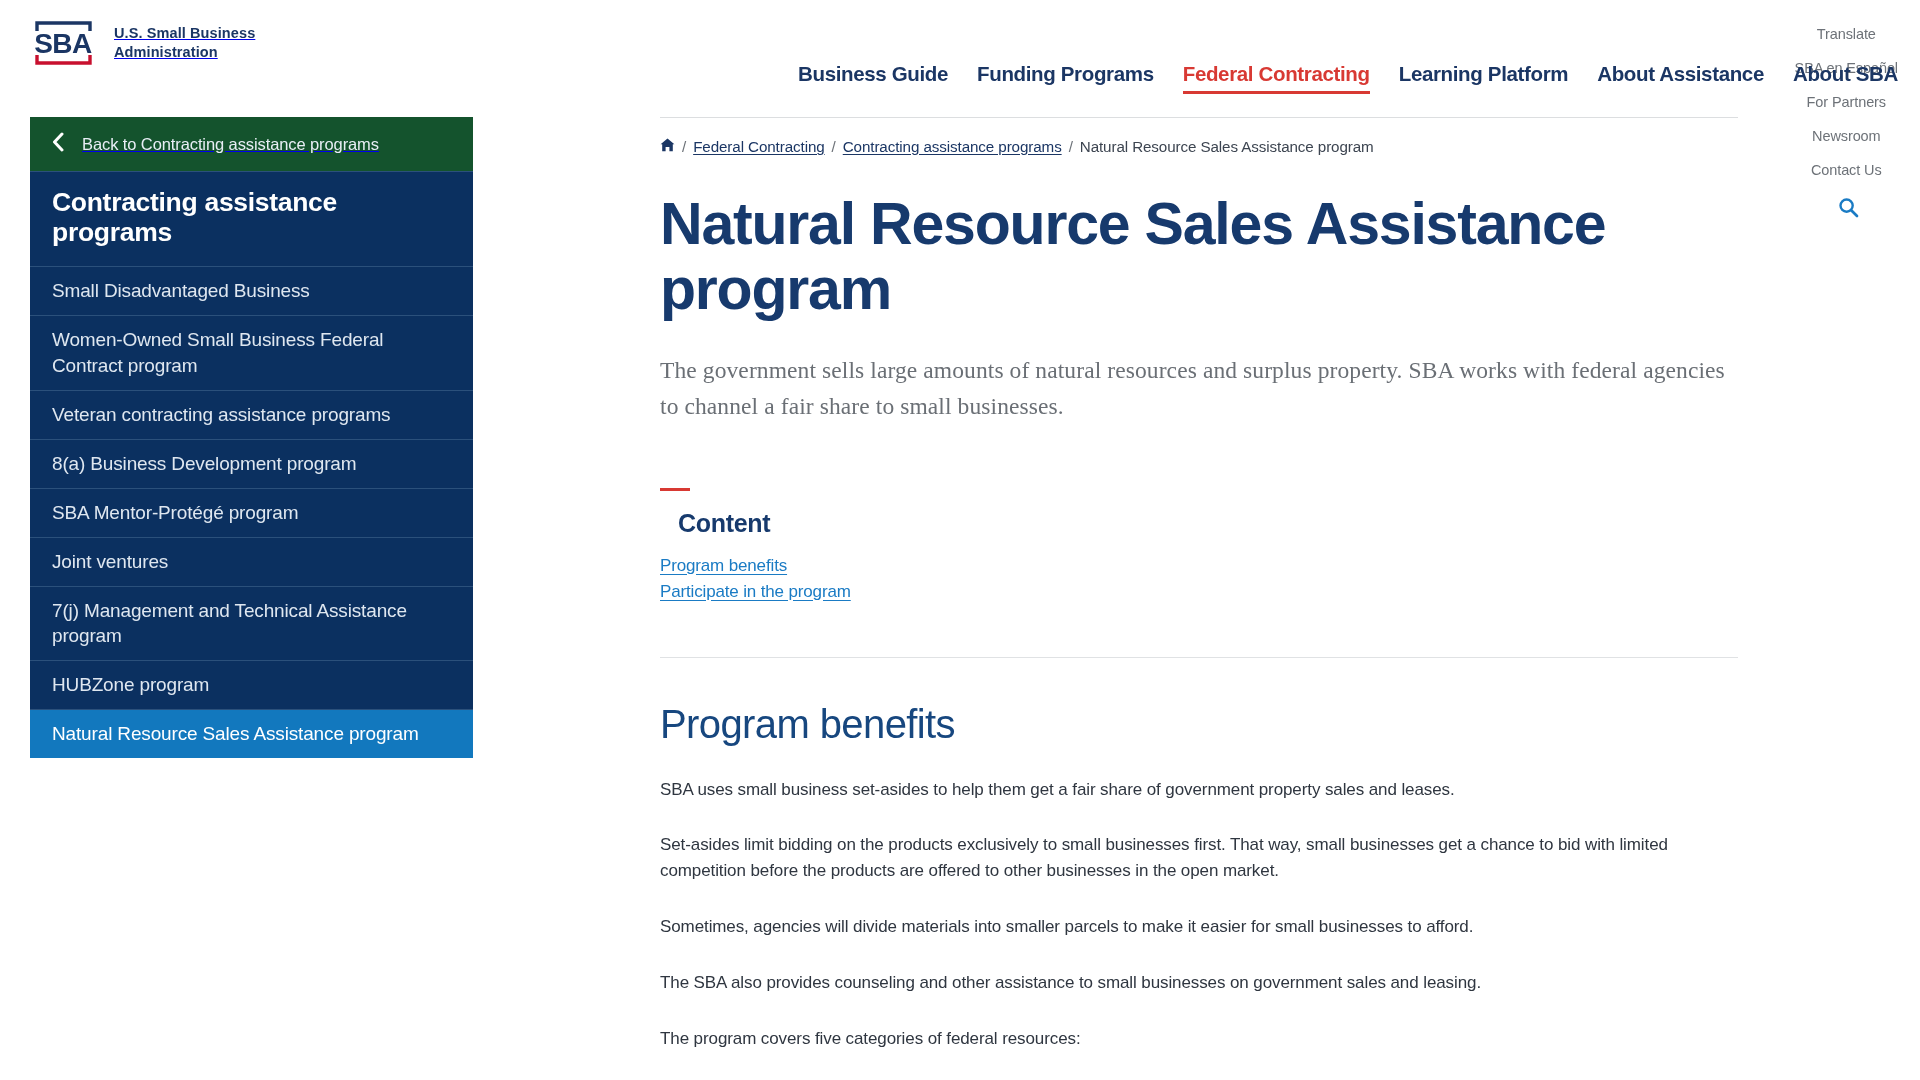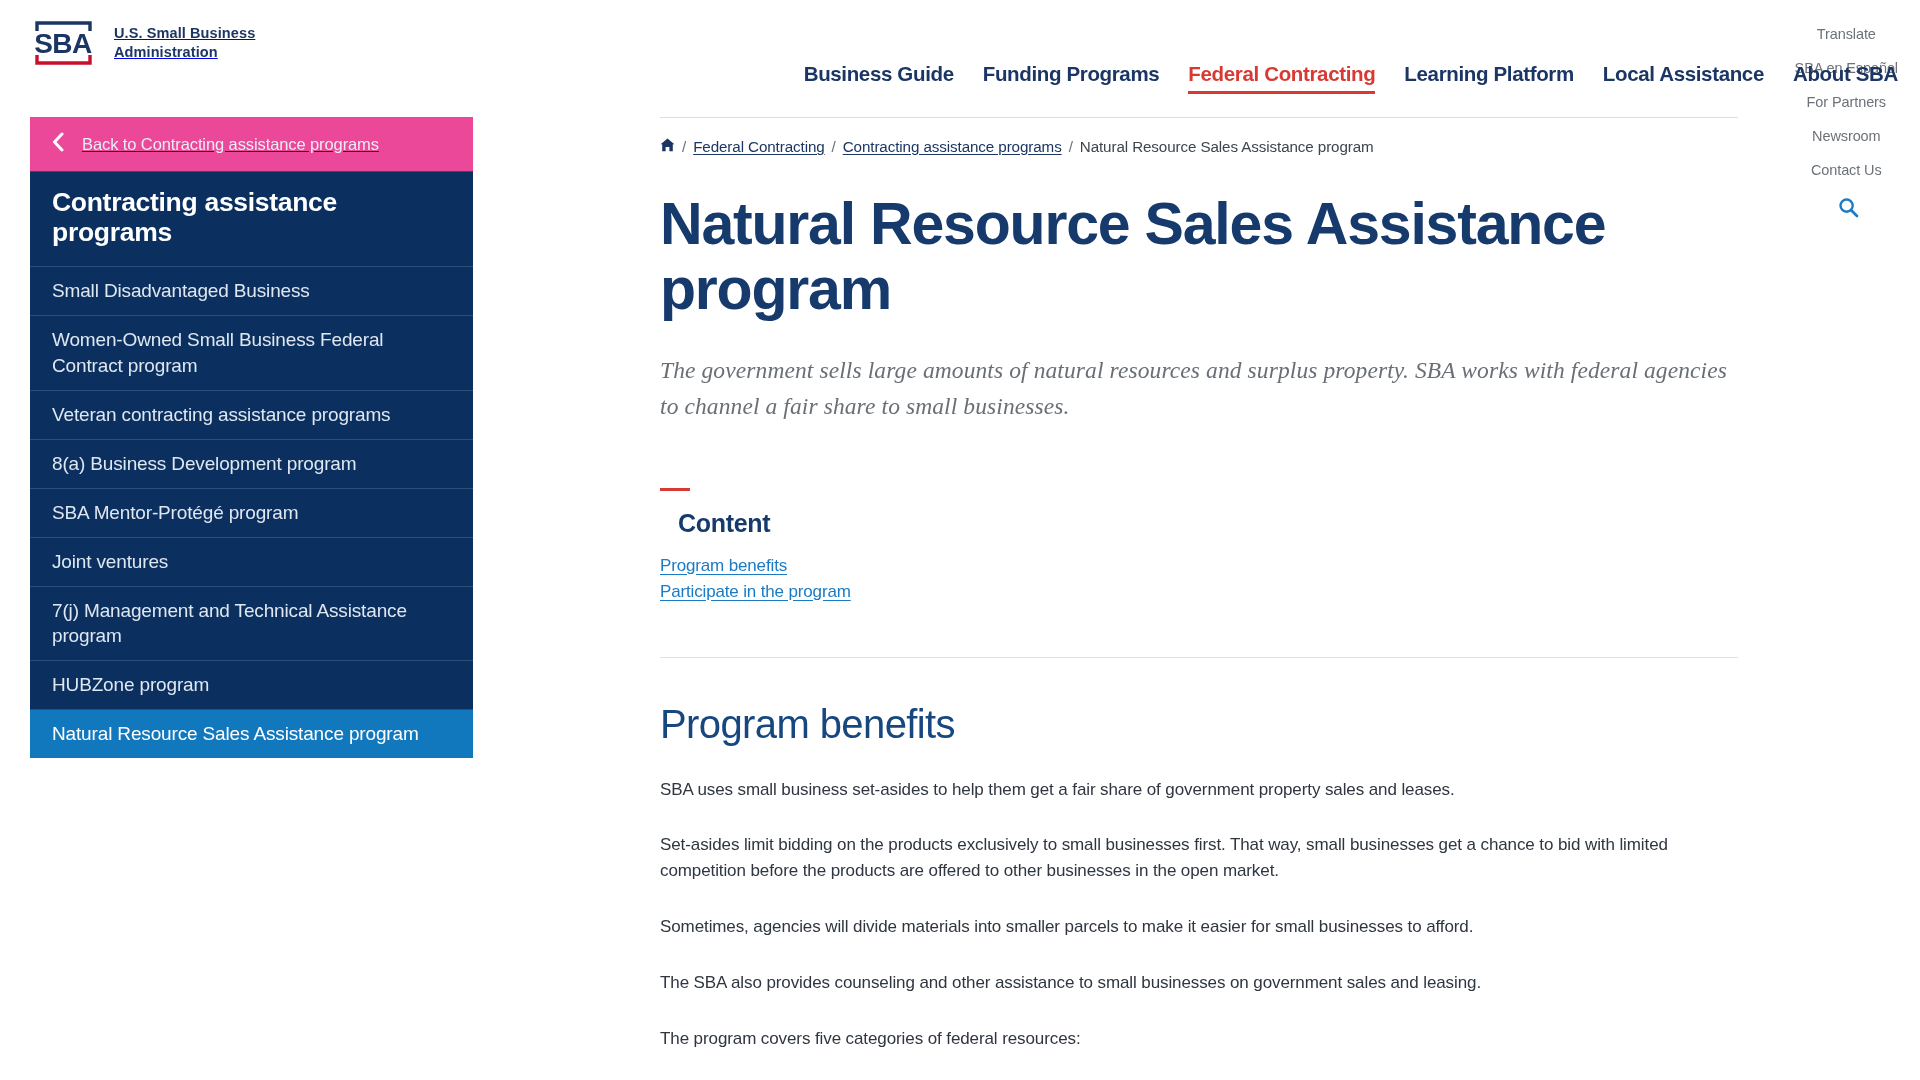--- a/index.html
+++ b/index.html
@@ -106,21 +106,21 @@
     top: 117px;
     width: 443px;
     background: #12375f;
   }
   .sidebar-back {
     display: flex;
     align-items: center;
     gap: 17px;
     height: 55px;
     padding: 0 22px;
-    background: #ec4899;
+    background: #14532d;
     border-bottom: 1px solid #2b507b;
     cursor: pointer;
   }
   .chev {
     flex: none;
     display: block;
   }
   .sidebar-back-label {
     font-size: 16.5px;
     color: #e8eef5;
@@ -191,21 +191,20 @@
     font-size: 59px;
     font-weight: 700;
     color: #173a6d;
     line-height: 1.1;
     letter-spacing: -1.2px;
     max-width: 960px;
   }
   .page-subtitle {
     margin: 30px 0 0 0;
     font-family: "Liberation Serif", serif;
-    font-style: italic;
     font-size: 23.5px;
     line-height: 1.55;
     color: #6a6f75;
     max-width: 1080px;
     letter-spacing: 0.1px;
   }
 
   .red-rule {
     width: 30px;
     height: 3px;
@@ -290,21 +289,21 @@
         <line x1="13.2" y1="13.2" x2="19" y2="19" stroke="#1a7bc4" stroke-width="2.7" stroke-linecap="round"></line>
       </svg>
     </span>
   </nav>
 
   <nav class="main-nav">
     <a class="nav-link" href="#">Business Guide</a>
     <a class="nav-link" href="#">Funding Programs</a>
     <a class="nav-link active" href="#">Federal Contracting</a>
     <a class="nav-link" href="#">Learning Platform</a>
-    <a class="nav-link" href="#">Local Assistance</a>
+    <a class="nav-link" href="#">About Assistance</a>
     <a class="nav-link" href="#">About SBA</a>
   </nav>
 </header>
 
 <aside class="sidebar">
 
   <a class="sidebar-back" href="#">
     <span class="chev">
       <svg width="13" height="20" viewBox="0 0 13 20" xmlns="http://www.w3.org/2000/svg">
         <polyline points="10,2 2.5,10 10,18" fill="none" stroke="#ffffff" stroke-width="3" stroke-linecap="round" stroke-linejoin="round"></polyline>

